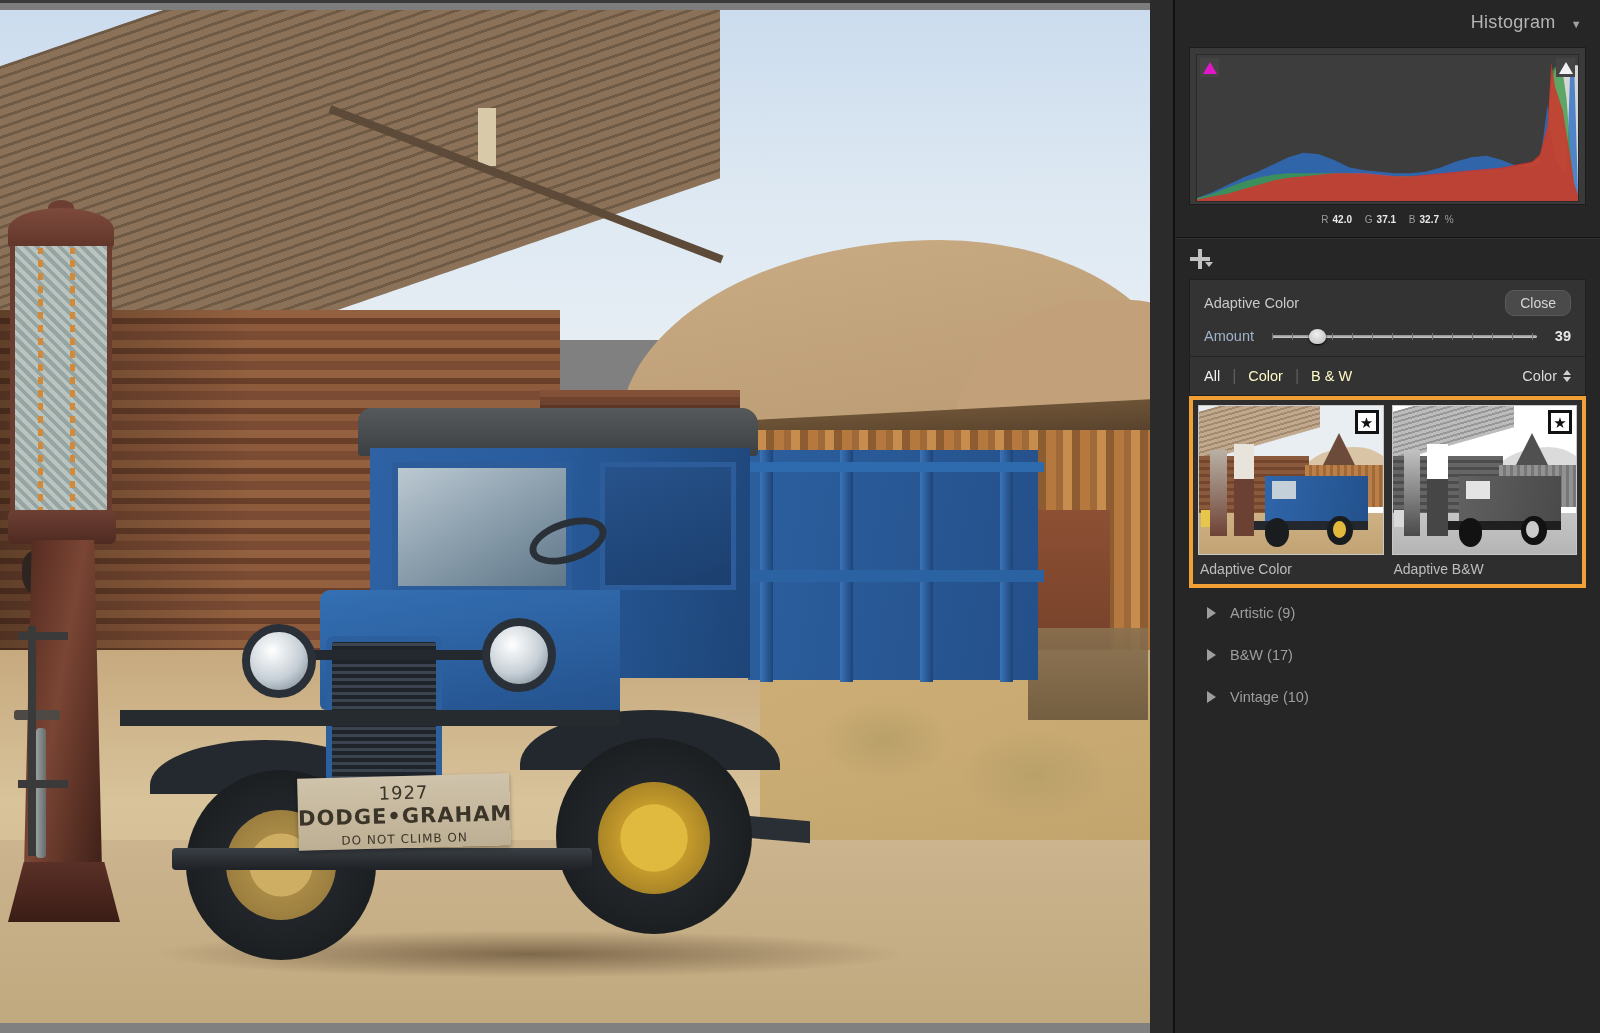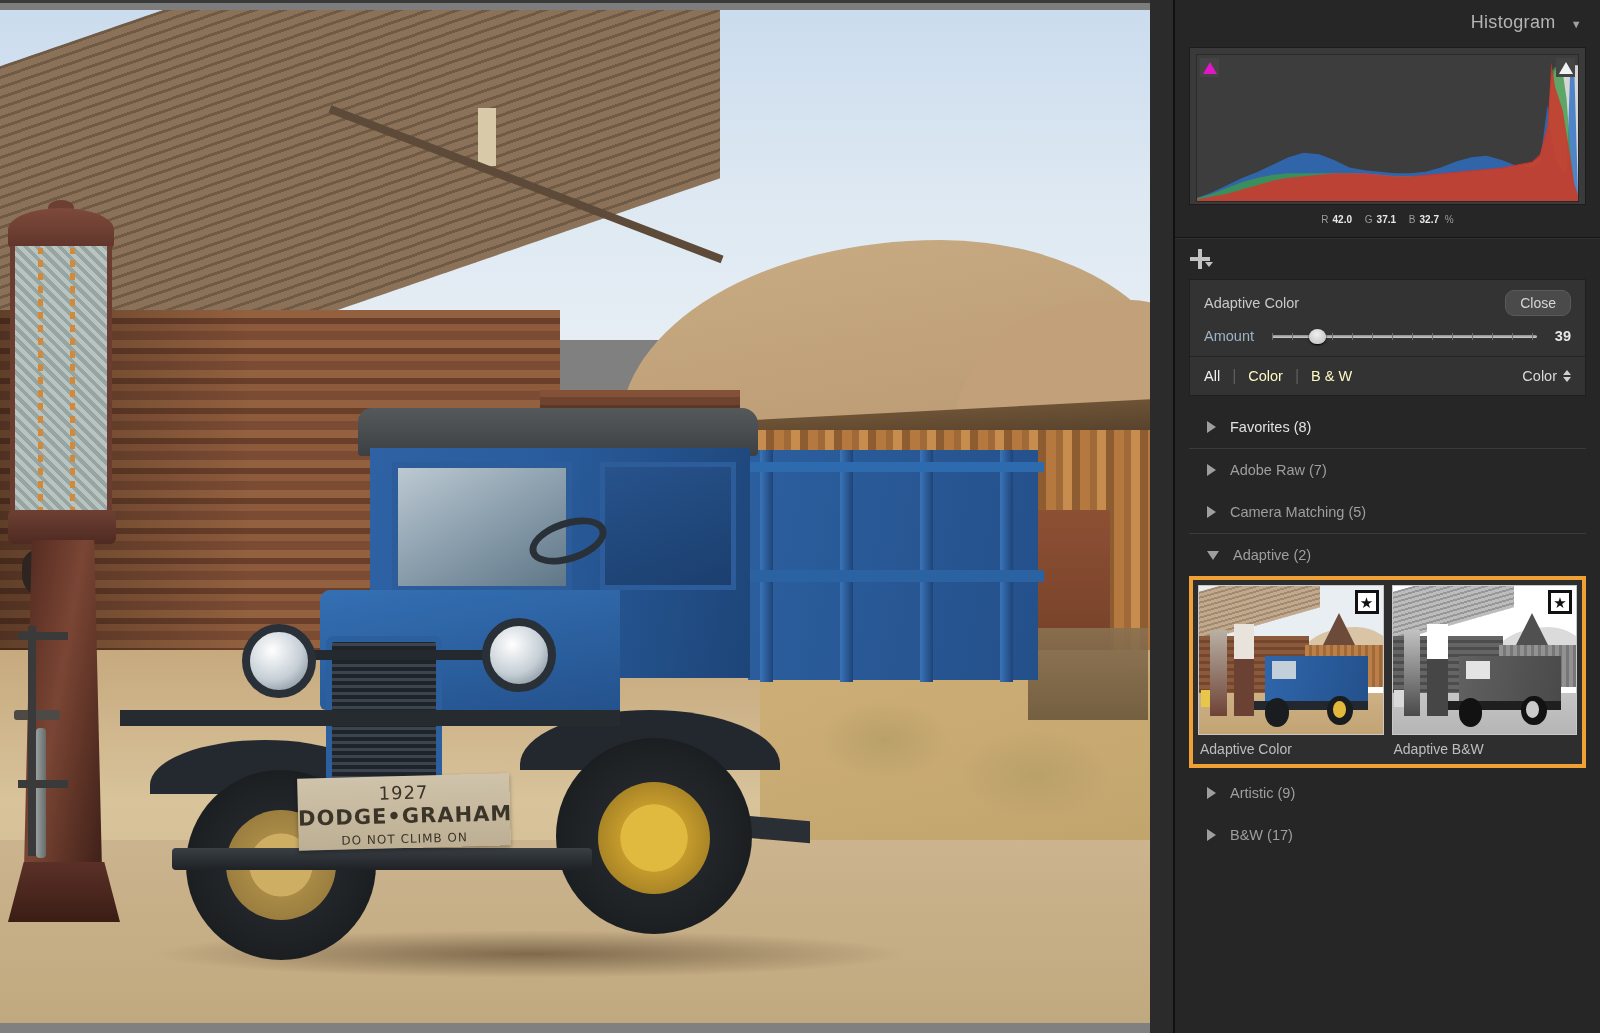--- a/index.html
+++ b/index.html
@@ -449,38 +449,20 @@
         <span class="grid-sel">
           <span>Color</span>
           <span class="updown">
               <i class="u"></i>
               <i class="d"></i>
             </span>
         </span>
       </div>
     </div>
 
-    <div class="glist">
-      <div class="grp fav">
-        <span class="arr"></span>
-        <span>Favorites (8)</span>
-      </div>
-      <div class="grp sep-top">
-        <span class="arr"></span>
-        <span>Adobe Raw (7)</span>
-      </div>
-      <div class="grp">
-        <span class="arr"></span>
-        <span>Camera Matching (5)</span>
-      </div>
-      <div class="grp sep-top">
-        <span class="arr open"></span>
-        <span>Adaptive (2)</span>
-      </div>
-    </div>
 
     <div class="thumbs-wrap">
       <div class="thumbs">
         <div class="thumb">
           <div class="img">
             <div class="mini">
               <div class="m-sky"></div>
                 <div class="m-hill"></div>
                 <div class="m-roof"></div>
               <div class="m-peak"></div>
@@ -531,16 +513,20 @@
 
     <div class="glist" style="margin-top:4px">
       <div class="grp">
         <span class="arr"></span>
         <span>Artistic (9)</span>
       </div>
       <div class="grp">
         <span class="arr"></span>
         <span>B&amp;W (17)</span>
       </div>
+      <div class="grp">
+        <span class="arr"></span>
+        <span>Vintage (10)</span>
+      </div>
     </div>
 
   </div>
 </div>
 
 </body></html>

